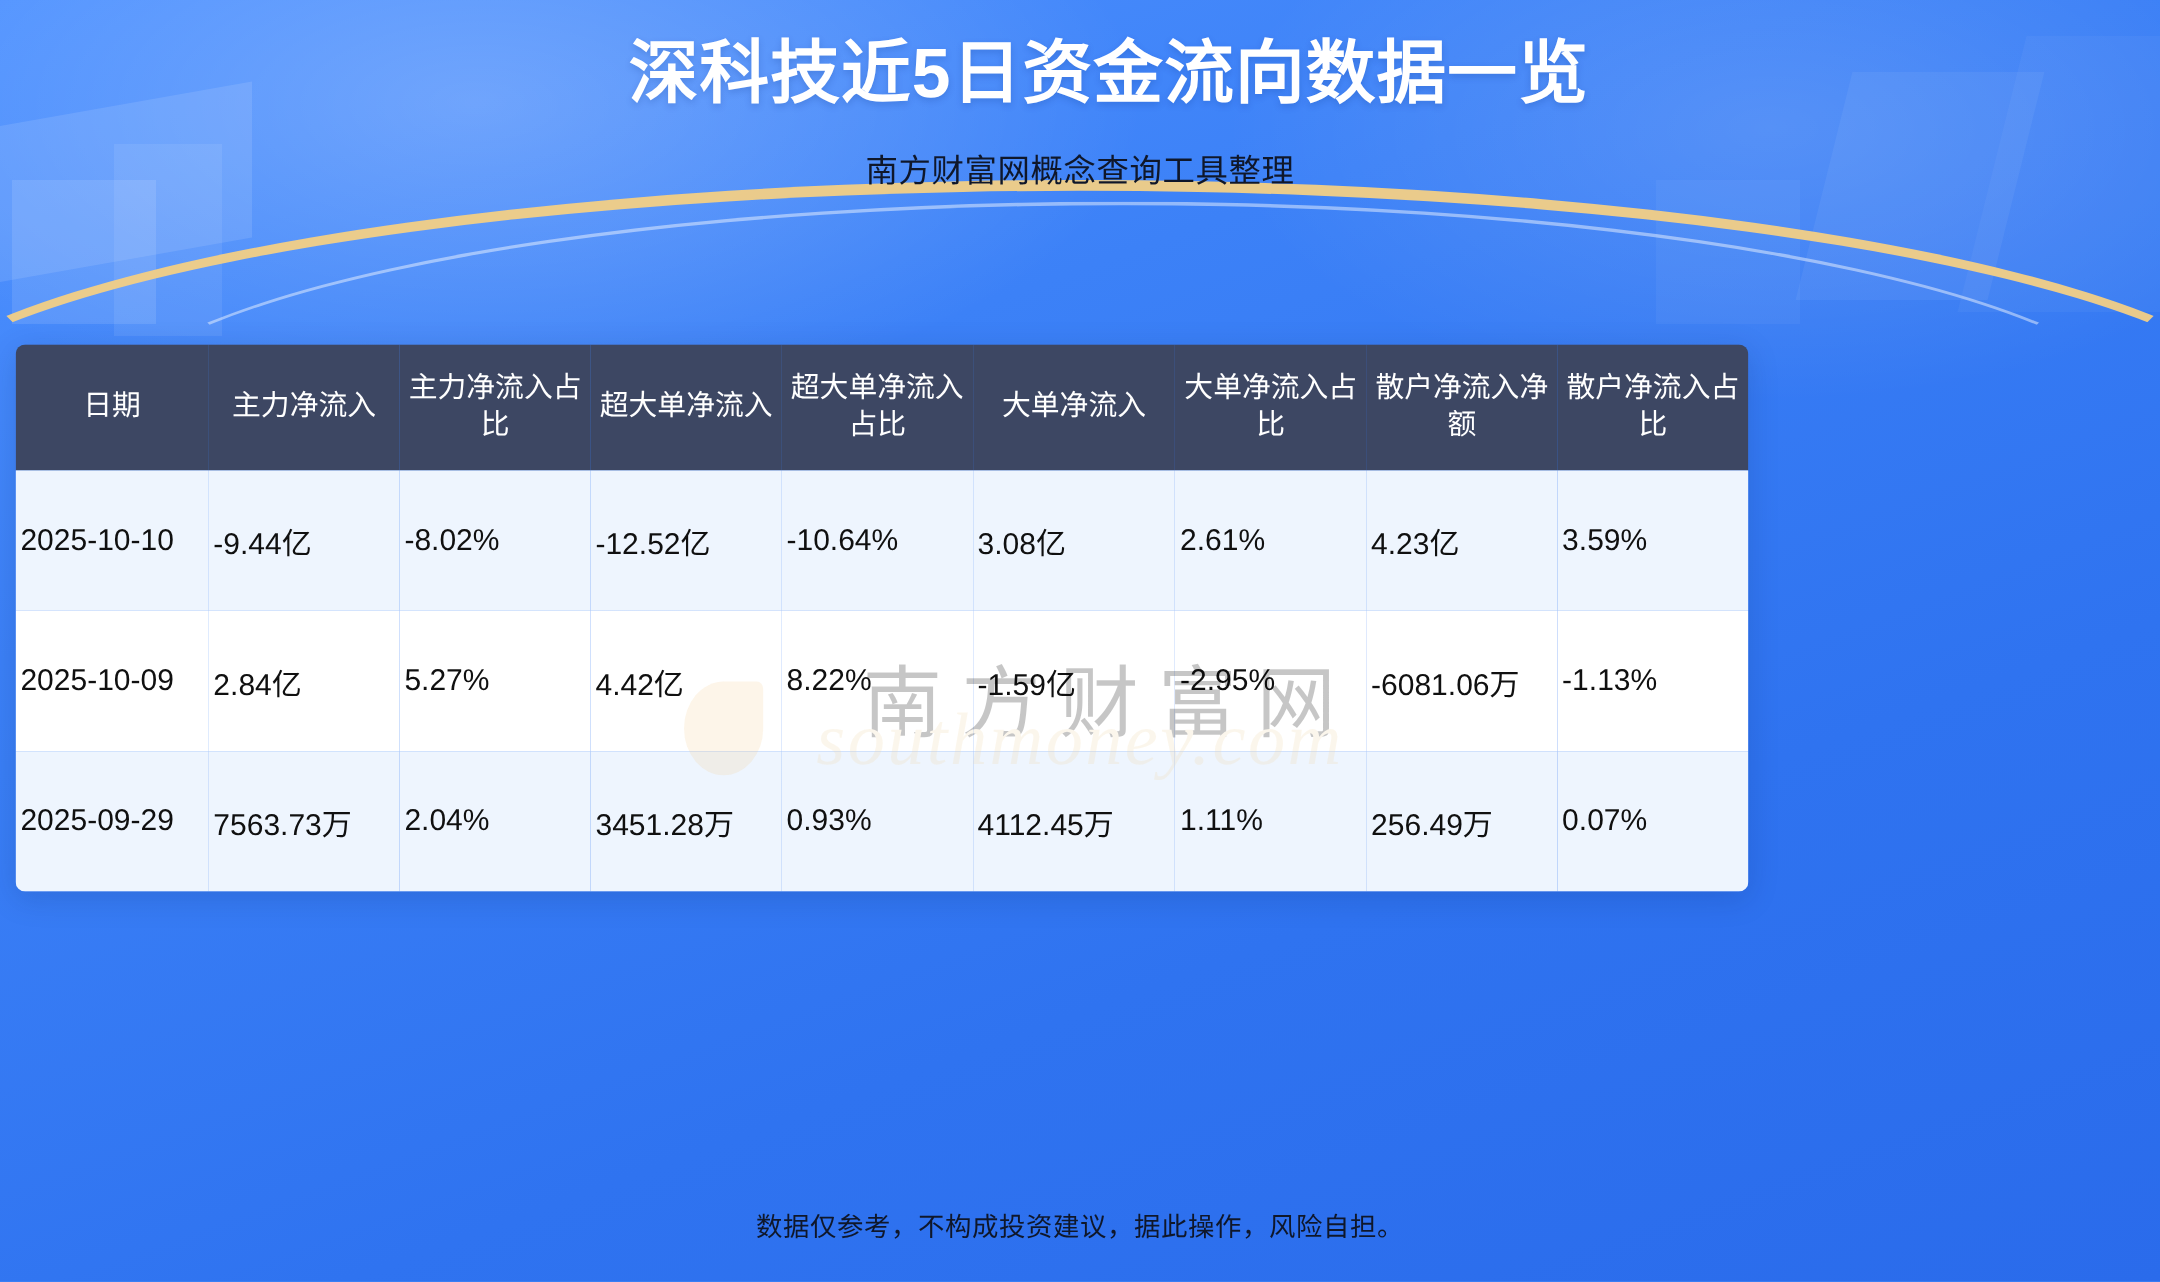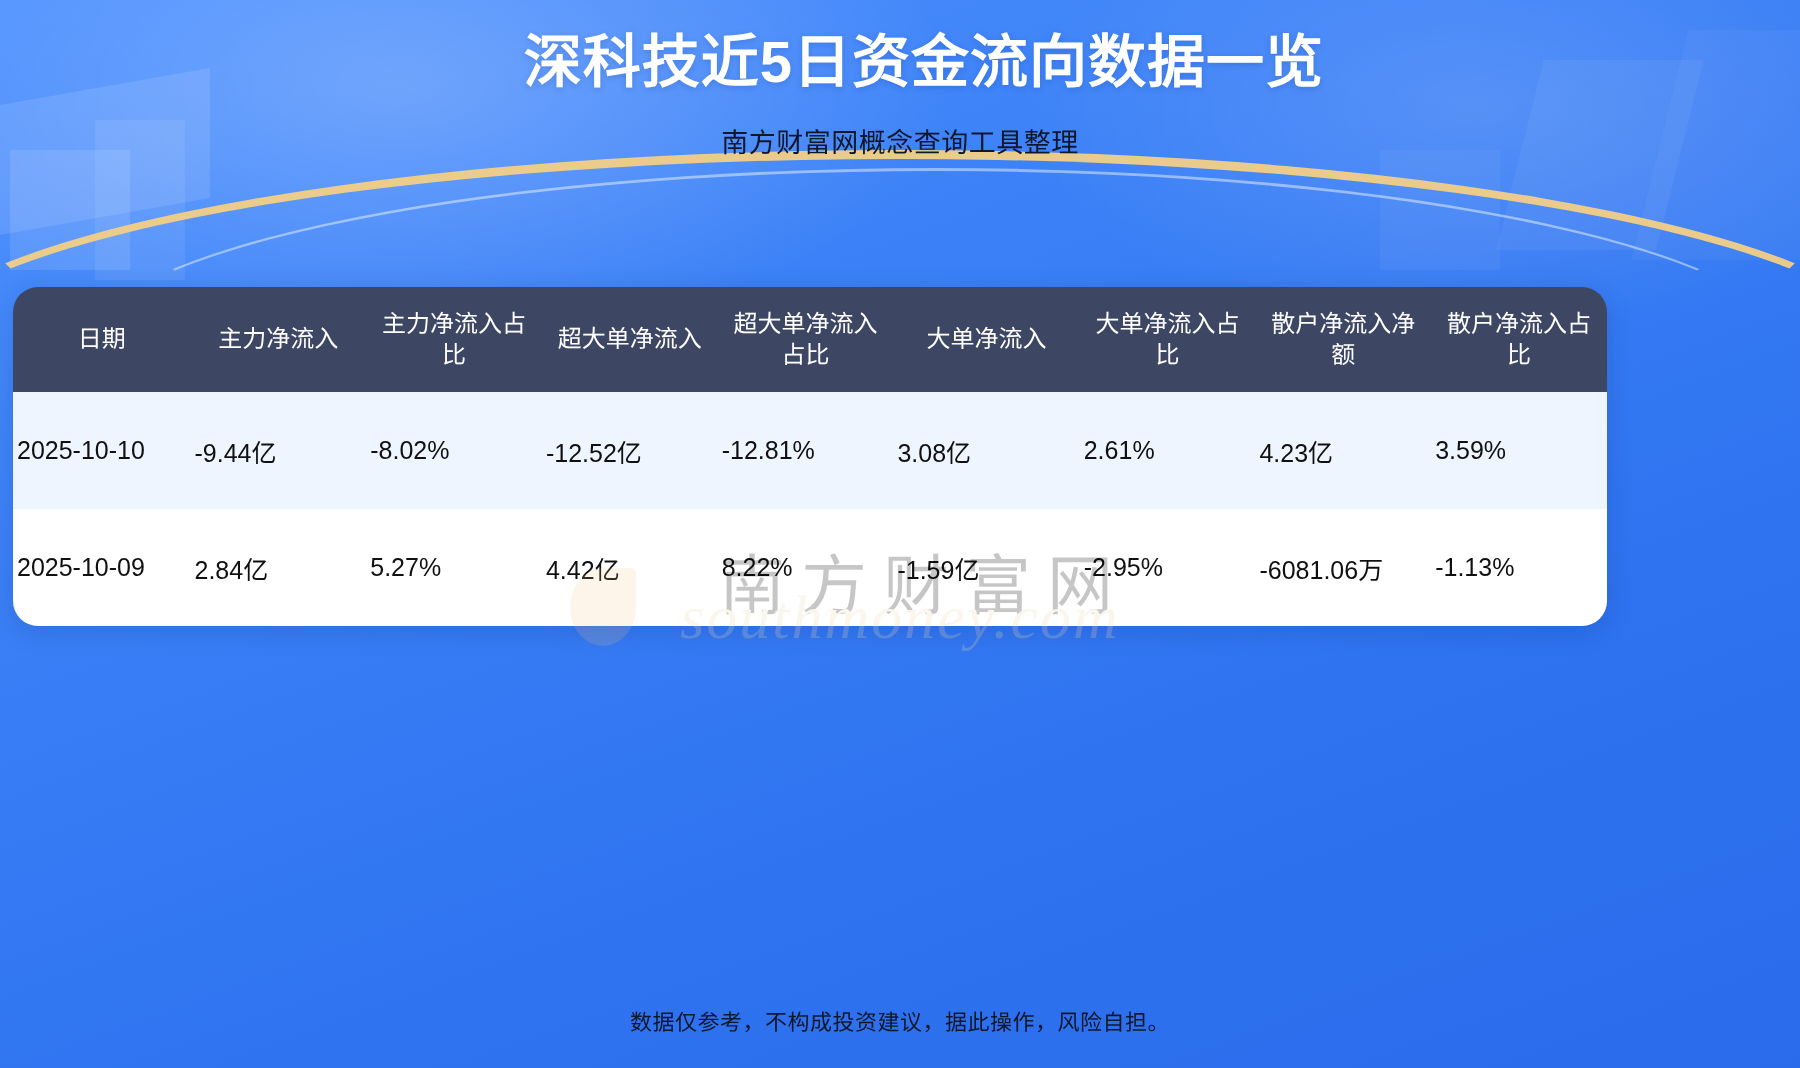--- a/index.html
+++ b/index.html
@@ -78,22 +78,22 @@
     color: #0f172a;
     font-weight: normal;
     letter-spacing: .5px;
   }
 
   
   .card {
     position: absolute;
     left: 13px;
     top: 287px;
-    width: 1594px;
-    border-radius: 25px;
+    width: 1444px;
+    border-radius: 8px;
     overflow: hidden;
     z-index: 4;
     box-shadow: 0 6px 26px rgba(0,30,90,0.16);
   }
   table {
     width: 100%;
     border-collapse: collapse;
     table-layout: fixed;
   }
   thead th {
@@ -233,37 +233,48 @@
         <th>散户净流入净额</th>
         <th>散户净流入占比</th>
       </tr>
     </thead>
     <tbody>
       <tr>
         <td>2025-10-10</td>
         <td>-9.44亿</td>
         <td>-8.02%</td>
         <td>-12.52亿</td>
-        <td>-12.81%</td>
+        <td>-10.64%</td>
         <td>3.08亿</td>
         <td>2.61%</td>
         <td>4.23亿</td>
         <td>3.59%</td>
       </tr>
       <tr>
         <td>2025-10-09</td>
         <td>2.84亿</td>
         <td>5.27%</td>
         <td>4.42亿</td>
         <td>8.22%</td>
         <td>-1.59亿</td>
         <td>-2.95%</td>
         <td>-6081.06万</td>
         <td>-1.13%</td>
       </tr>
+      <tr>
+        <td>2025-09-29</td>
+        <td>7563.73万</td>
+        <td>2.04%</td>
+        <td>3451.28万</td>
+        <td>0.93%</td>
+        <td>4112.45万</td>
+        <td>1.11%</td>
+        <td>256.49万</td>
+        <td>0.07%</td>
+      </tr>
     </tbody>
   </table>
 </div>
 
 <div class="watermark">
   <div class="wm-cn">南方财富网</div>
   <div class="wm-flame"></div>
   <div class="wm-en">southmoney.com</div>
 </div>
 

